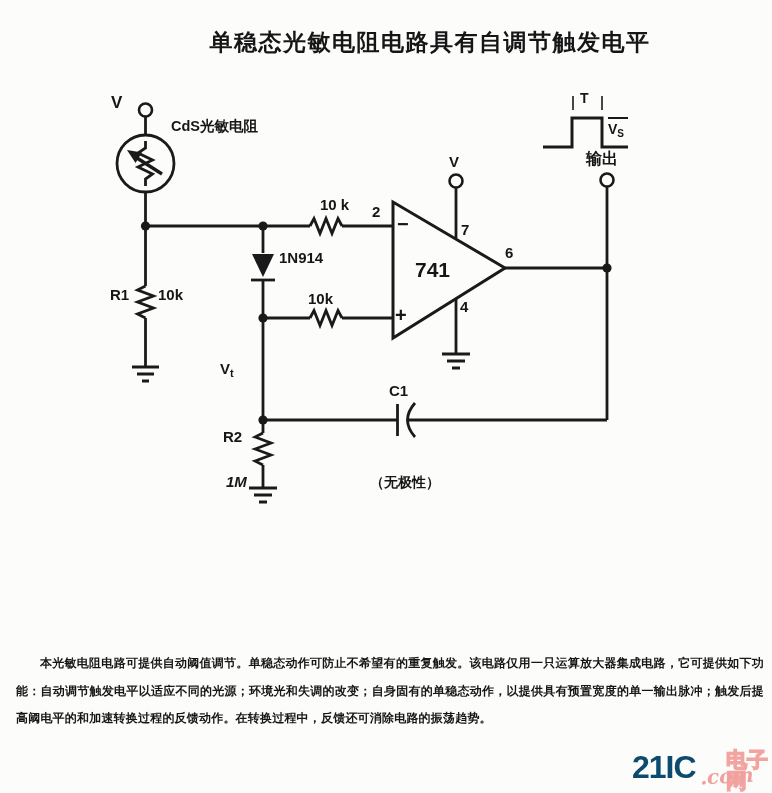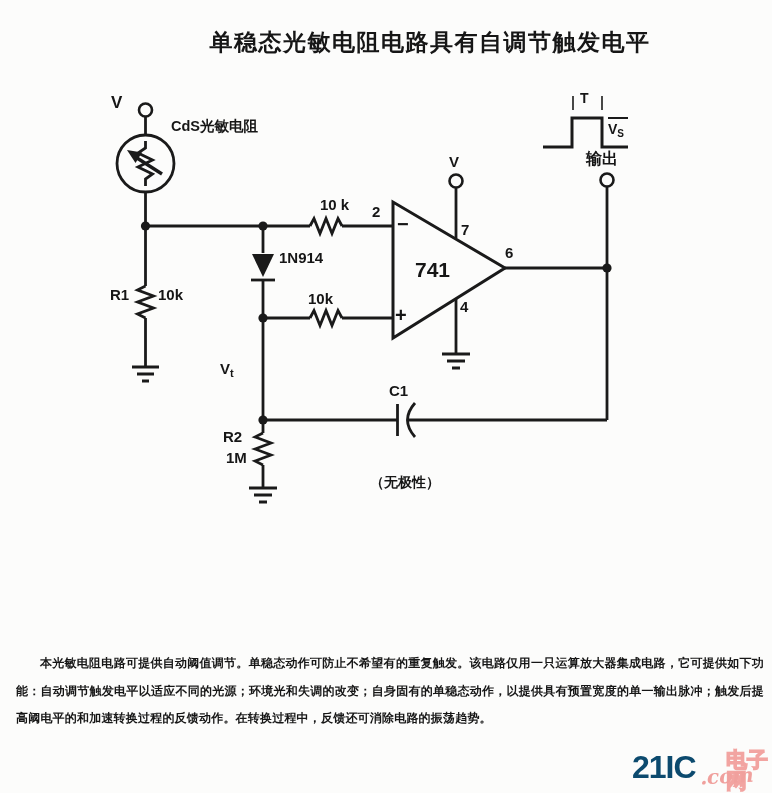--- a/index.html
+++ b/index.html
@@ -163,21 +163,21 @@
   <div class="lbl" style="left:395px;top:305px;font-size:20px;">+</div>
   <div class="lbl" style="left:415px;top:259px;font-size:21px;">741</div>
   <div class="lbl" style="left:461px;top:222px;">7</div>
   <div class="lbl" style="left:460px;top:299px;">4</div>
   <div class="lbl" style="left:505px;top:245px;">6</div>
   <div class="lbl" style="left:449px;top:154px;">V</div>
 
   <div class="lbl" style="left:220px;top:361px;"><span>V</span><sub class="sb">t</sub></div>
 
   <div class="lbl" style="left:223px;top:429px;">R2</div>
-  <div class="lbl" style="left:226px;top:450px;">1M</div>
+  <div class="lbl" style="left:226px;top:474px;font-style:italic;">1M</div>
 
   <div class="lbl" style="left:389px;top:383px;">C1</div>
   <div class="lbl" style="left:370px;top:443px;font-size:14px;margin-top:32px;">（无极性）</div>
 
   <div class="lbl" style="left:580px;top:91px;font-size:14px;">T</div>
   <div class="lbl" style="left:608px;top:122px;font-size:14px;"><span>V</span><sub class="sb" style="font-size:10px;">S</sub></div>
   <div class="lbl" style="left:586px;top:151px;font-size:16px;">输出</div>
 
   <p class="desc">本光敏电阻电路可提供自动阈值调节。单稳态动作可防止不希望有的重复触发。该电路仅用一只运算放大器集成电路，它可提供如下功能：自动调节触发电平以适应不同的光源；环境光和失调的改变；自身固有的单稳态动作，以提供具有预置宽度的单一输出脉冲；触发后提高阈电平的和加速转换过程的反馈动作。在转换过程中，反馈还可消除电路的振荡趋势。</p>
 

